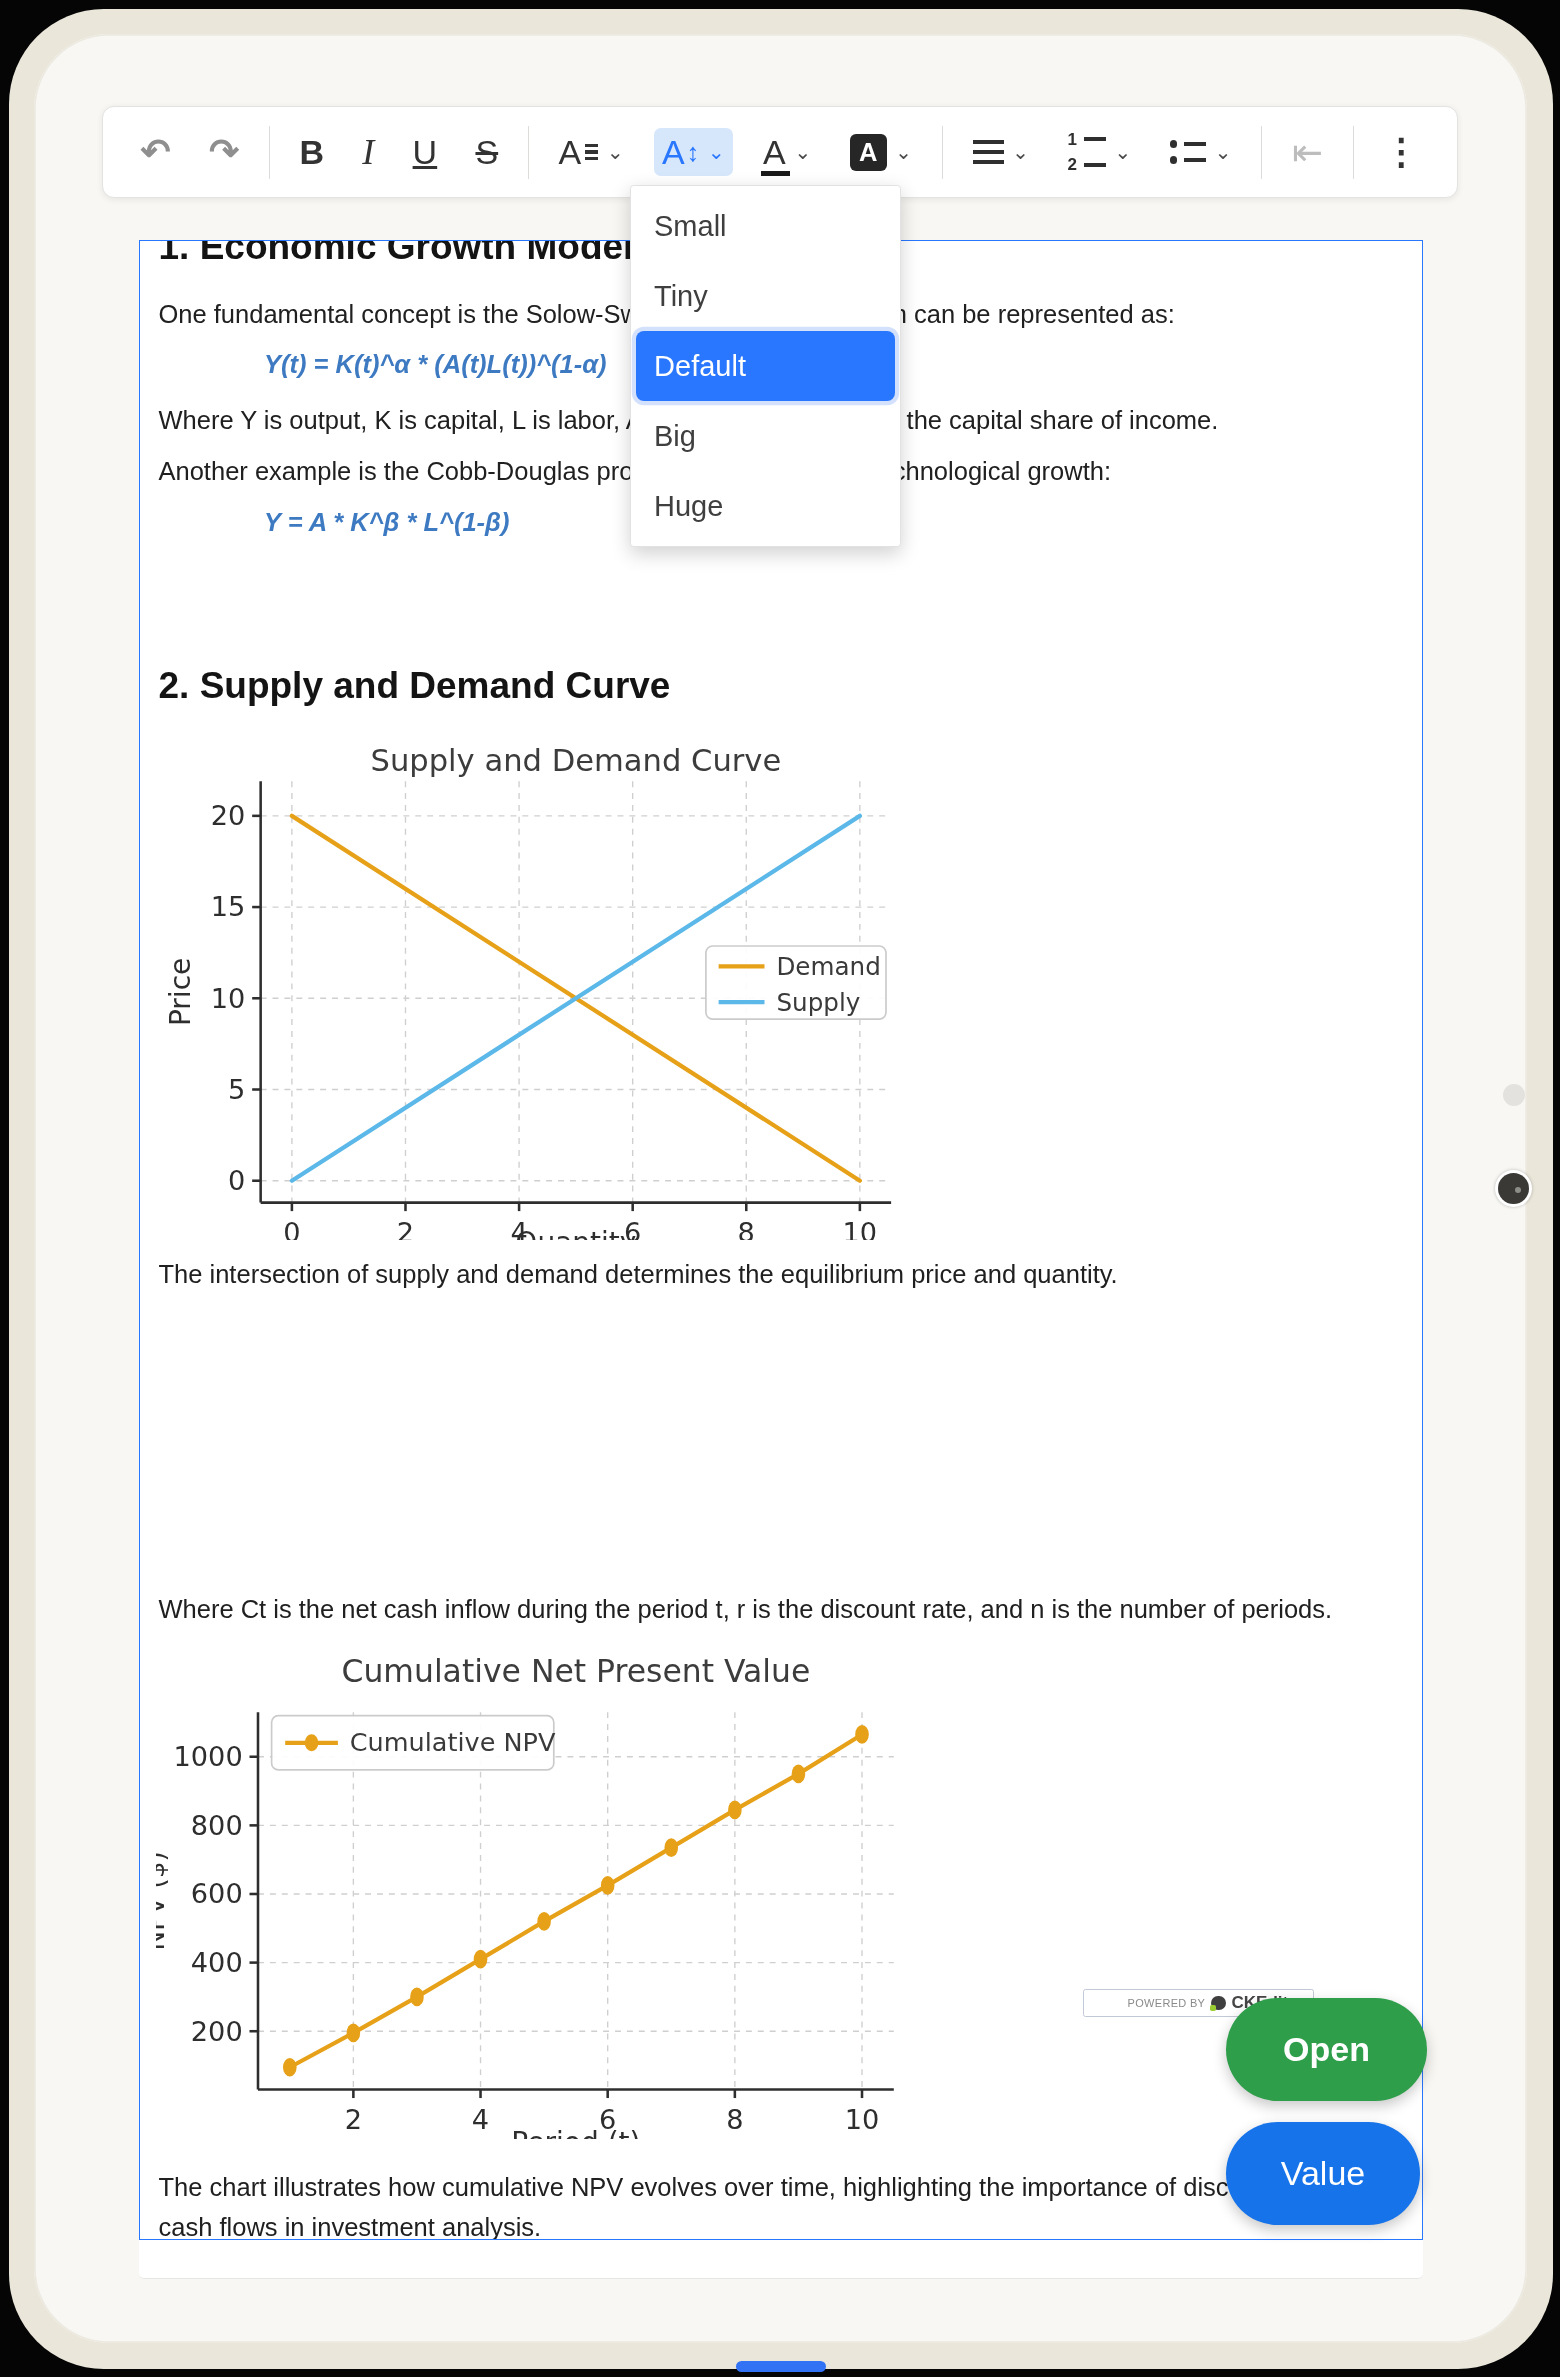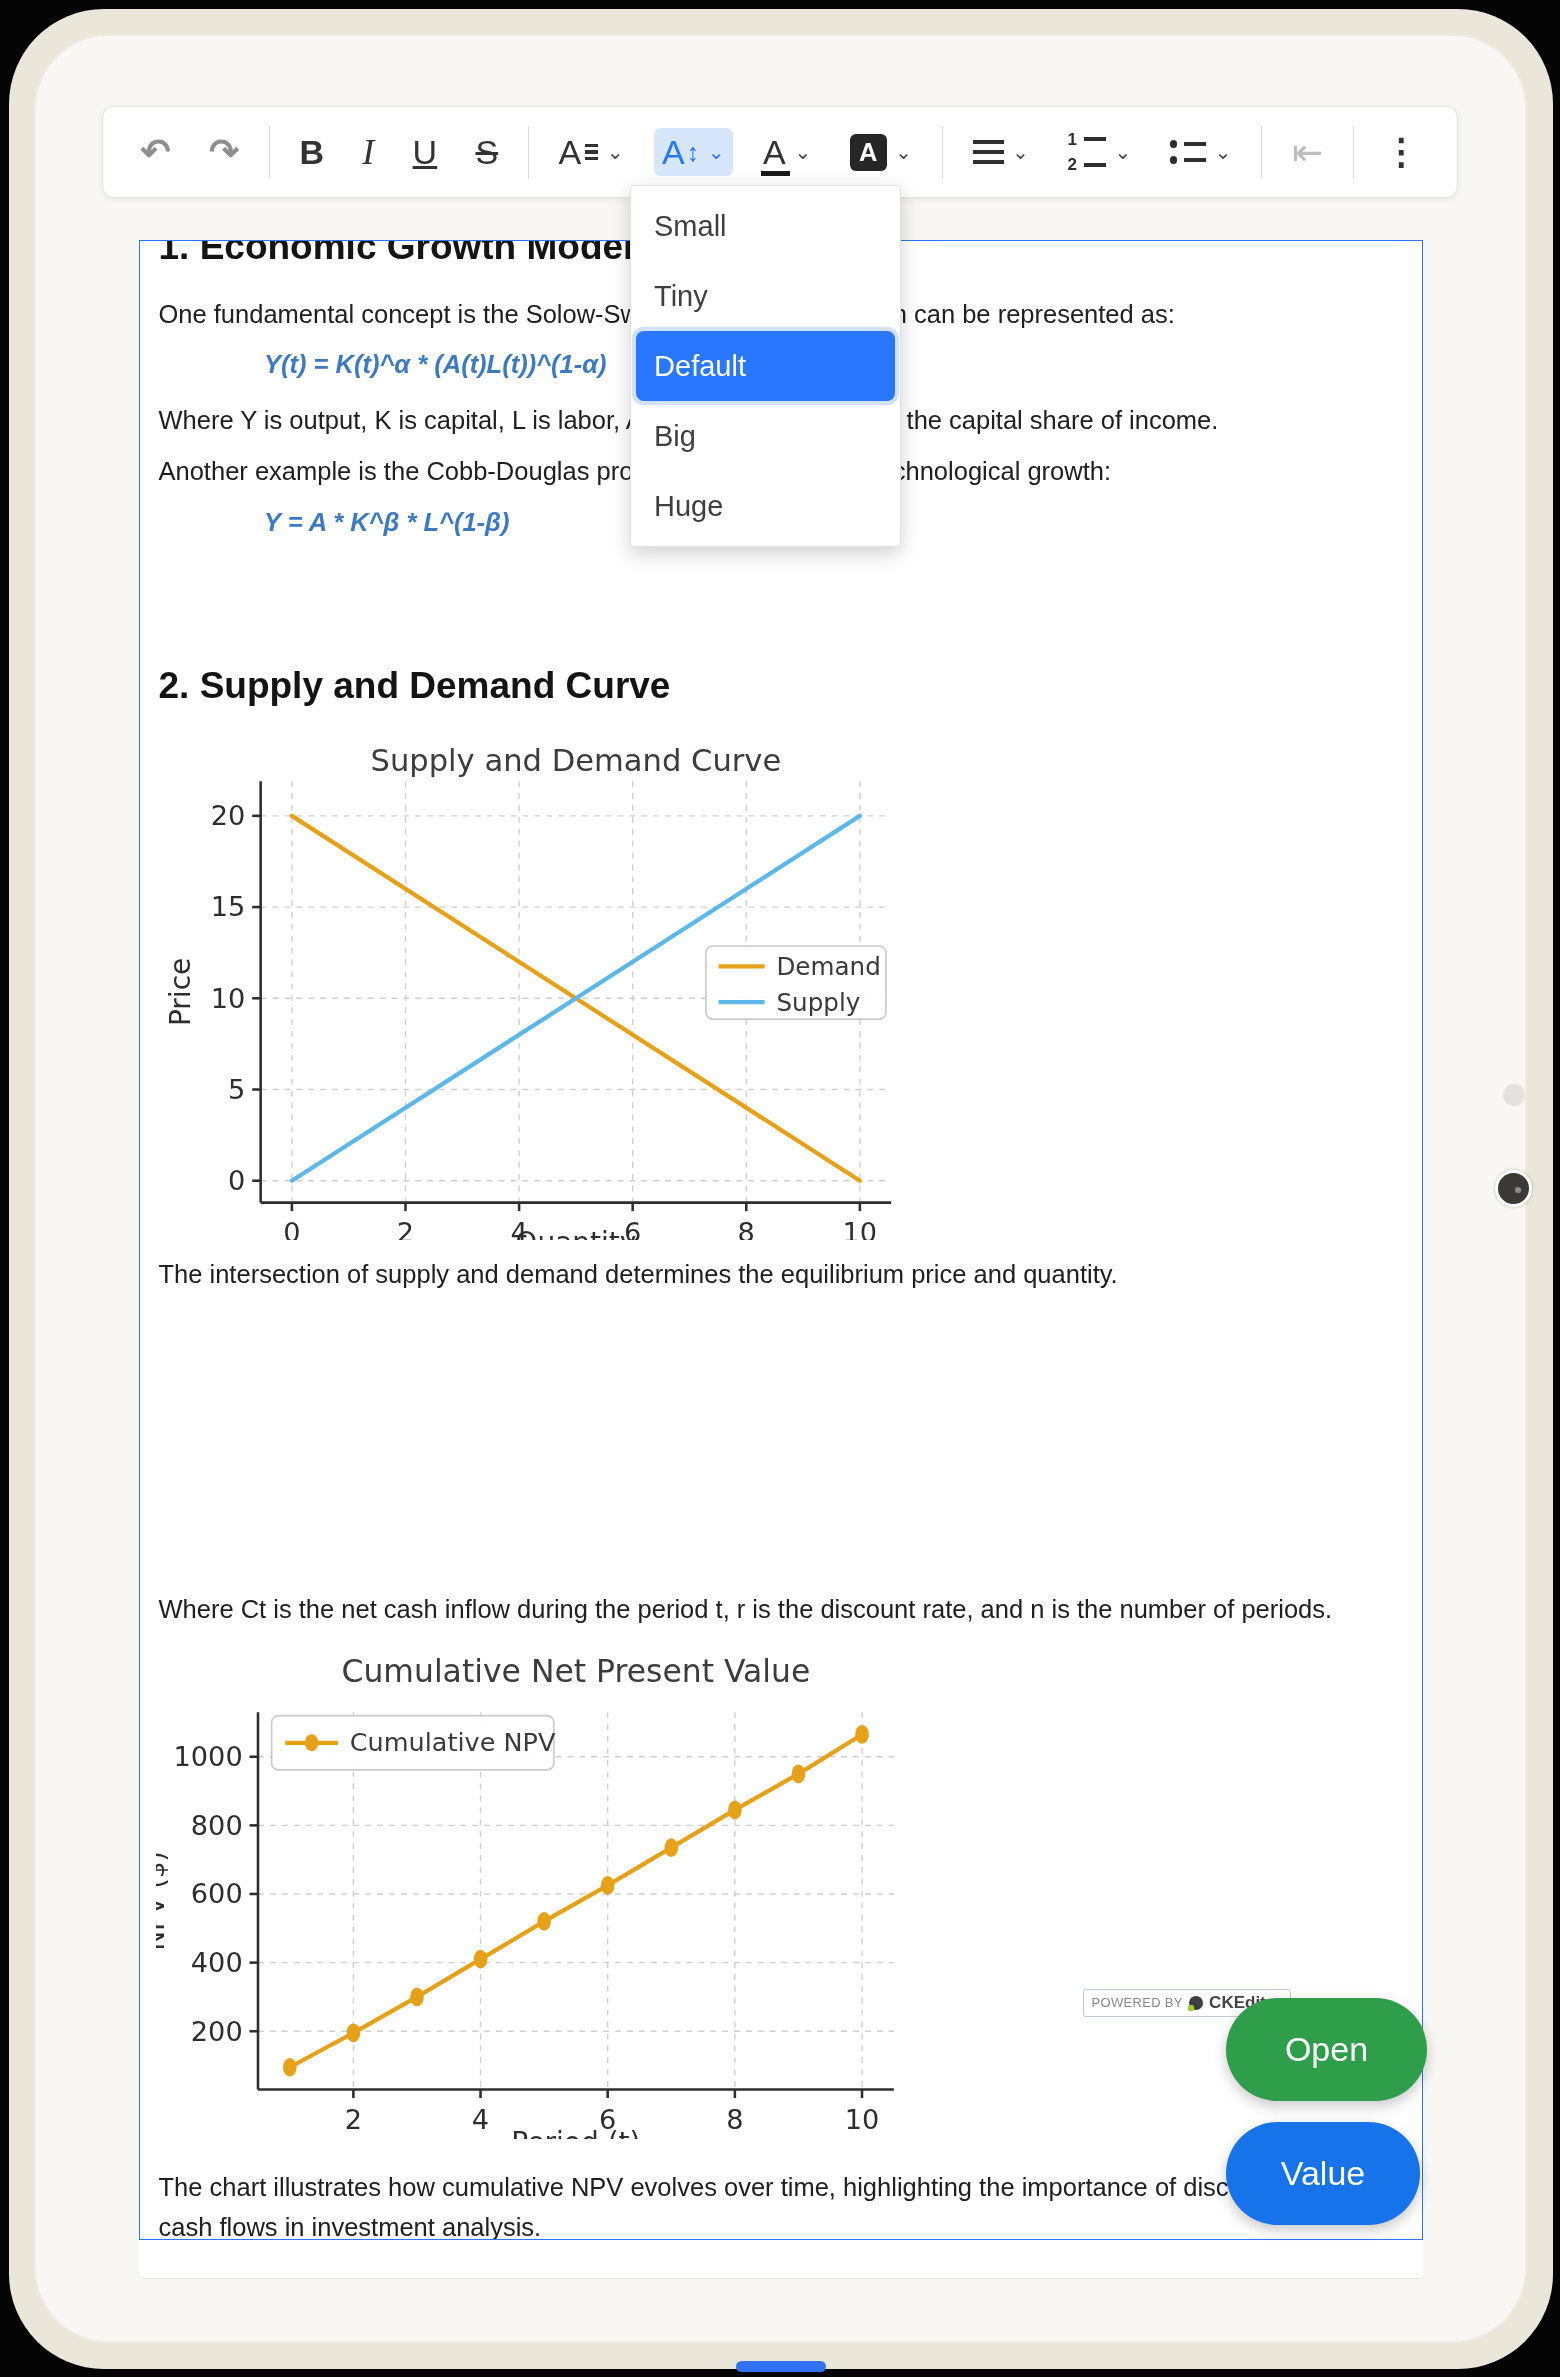--- a/index.html
+++ b/index.html
@@ -70,26 +70,26 @@
   .chart-box{position:absolute;left:17px;width:748px;}
   .chart-box svg{display:block;width:100%;height:100%;}
   .ctitle{fill:#3C3C3C;font-family:"DejaVu Sans",sans-serif;}
   .clabel{fill:#2E2E2E;font-family:"DejaVu Sans",sans-serif;}
   .ctick{fill:#2E2E2E;font-family:"DejaVu Sans",sans-serif;}
   .clegend{fill:#3A3A3A;font-family:"DejaVu Sans",sans-serif;}
   
   .fab{position:absolute;border:none;border-radius:53px;color:#fff;font-size:34px;
        font-family:"Liberation Sans",sans-serif;cursor:pointer;z-index:70;
        box-shadow:0 5.1px 13.6px rgba(0,0,0,.22);}
-  .fab-open{left:1226px;top:1998px;width:201px;height:103px;background:#2E9E4A;}
+  .fab-open{left:1226px;top:1998px;width:201px;height:103px;background:#2E9E4A;font-weight:bold;}
   .fab-save{left:1226px;top:2122px;width:194px;height:103px;background:#1673EA;}
   
   .badge{position:absolute;left:1083px;top:1989px;height:25.5px;background:#fff;border:1.7px solid #C2C9D6;
          border-radius:2.5px;display:flex;align-items:center;gap:6px;padding:0 7.6px;z-index:30;}
-  .badge .powered{font-size:13px;color:#8A8A8A;letter-spacing:0.3px;}
+  .badge .powered{font-size:11px;color:#8A8A8A;letter-spacing:0.3px;margin-left:36px;}
   .badge .logo{width:14.4px;height:14.4px;border-radius:50%;background:#3F3F3F;position:relative;}
   .badge .logo::after{content:"";position:absolute;left:-0.8px;bottom:-0.8px;width:6px;height:6px;
                       background:#9ACD32;border-radius:1.7px;}
   .badge .brand{font-size:17px;font-weight:bold;color:#454545;}
 </style>
 </head>
 <body>
 
 <div class="frame">
   <div class="screen"></div>

